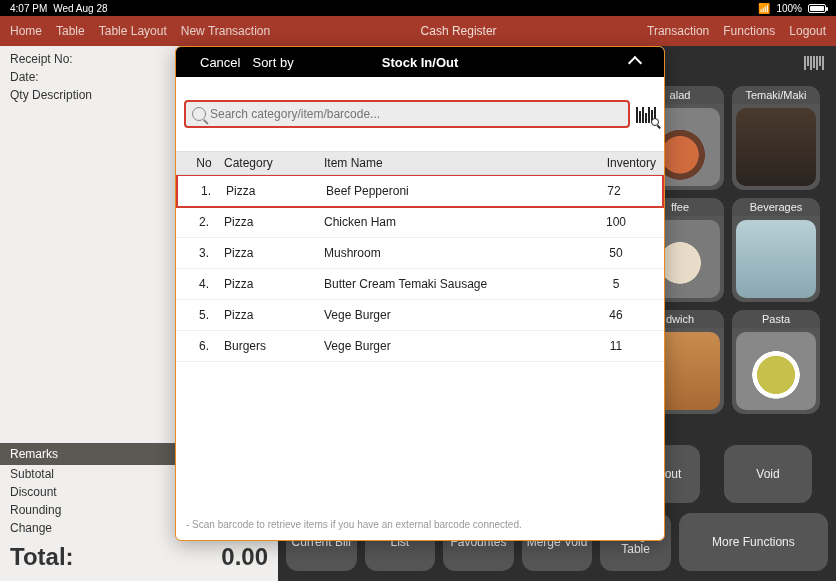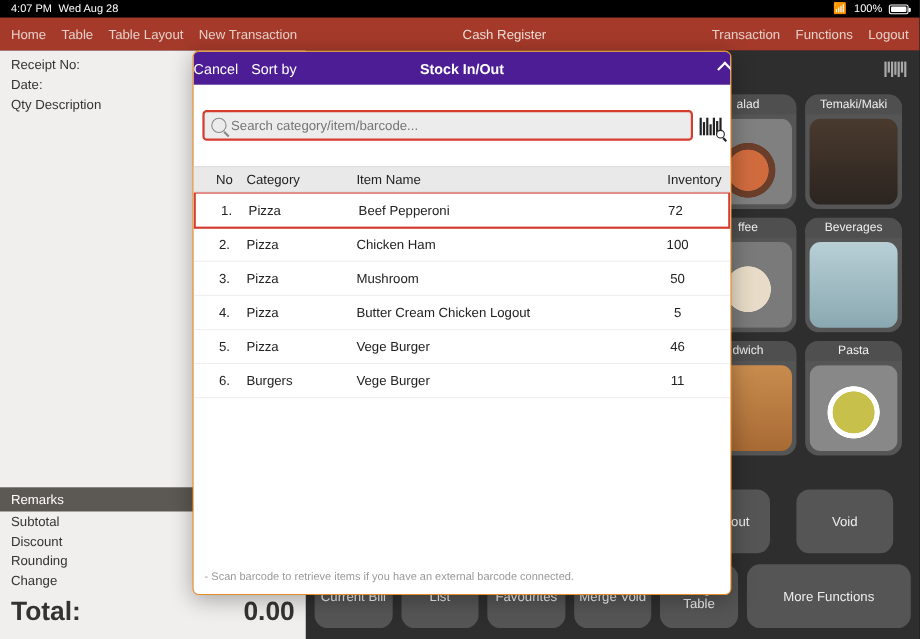--- a/index.html
+++ b/index.html
@@ -33,21 +33,21 @@
   .cat-card { background: #555; border-radius: 12px; overflow: hidden; display: flex; flex-direction: column; }
   .cat-title { text-align:center; font-size: 11px; color:#eee; padding:3px 0; background:#4f4f4f; }
   .cat-img { flex:1; background:#777; border-radius:10px; margin:4px; }
 
   .bottom-row { position:absolute; bottom:10px; left:8px; right:8px; display:grid; grid-template-columns: repeat(7, 1fr); gap:8px; }
   .bottom-row-upper { position:absolute; bottom:78px; right:24px; display:grid; grid-template-columns: 88px 88px; gap:24px; }
   .btn { background:#555; color:#eee; font-size:12px; border-radius:12px; height:58px; display:flex; align-items:center; justify-content:center; text-align:center; padding:0 4px; }
 
   
   .modal { position:absolute; top:46px; left:175px; width:490px; height:495px; background:#fff; border-radius:6px; box-shadow:0 4px 20px rgba(0,0,0,0.3); display:flex; flex-direction:column; border:1px solid #e98b24; overflow:hidden; }
-  .modal-head { background:#4c1d95; color:#fff; height:30px; display:flex; align-items:center; padding:0 0; font-size:13px; position:relative; }
+  .modal-head { background:#000000; color:#fff; height:30px; display:flex; align-items:center; padding:0 24px; font-size:13px; position:relative; }
   .modal-head .mh-left { display:flex; gap:12px; }
   .modal-head .mh-title { position:absolute; left:0; right:0; text-align:center; pointer-events:none; font-weight:600; }
   .modal-head .mh-right { margin-left:auto; }
   .chev-up { display:inline-block; width:10px; height:10px; border-left:2px solid #fff; border-top:2px solid #fff; transform:rotate(45deg); margin-top:4px; }
 
   .search-row { display:flex; align-items:center; gap:6px; padding:23px 8px; }
   .search-box { flex:1; border:2px solid #d43c2f; border-radius:4px; height:28px; display:flex; align-items:center; padding:0 6px; background:#ececec; }
   .search-box input { border:none; background:transparent; flex:1; font-size:12px; color:#666; outline:none; }
   .mag { width:14px; height:14px; border:1.5px solid #888; border-radius:50%; position:relative; margin-right:4px; }
   .mag::after { content:""; position:absolute; width:6px; height:1.5px; background:#888; bottom:-2px; right:-4px; transform:rotate(45deg); }
@@ -244,21 +244,21 @@
       </div>
       <div class="trow">
         <span class="cnum">3.</span>
         <span>Pizza</span>
         <span>Mushroom</span>
         <span class="cinv">50</span>
       </div>
       <div class="trow">
         <span class="cnum">4.</span>
         <span>Pizza</span>
-        <span>Butter Cream Chicken Logout</span>
+        <span>Butter Cream Temaki Sausage</span>
         <span class="cinv">5</span>
       </div>
       <div class="trow">
         <span class="cnum">5.</span>
         <span>Pizza</span>
         <span>Vege Burger</span>
         <span class="cinv">46</span>
       </div>
       <div class="trow">
         <span class="cnum">6.</span>

